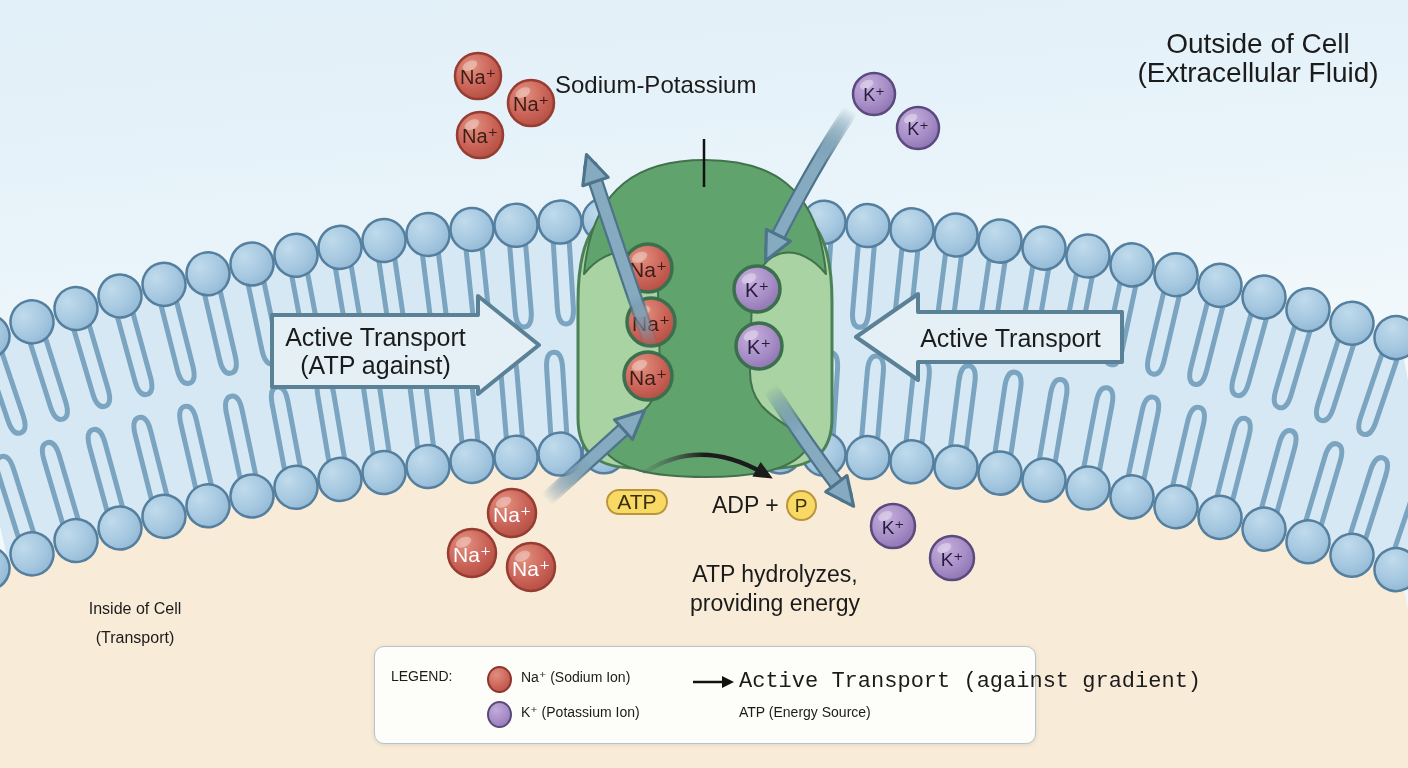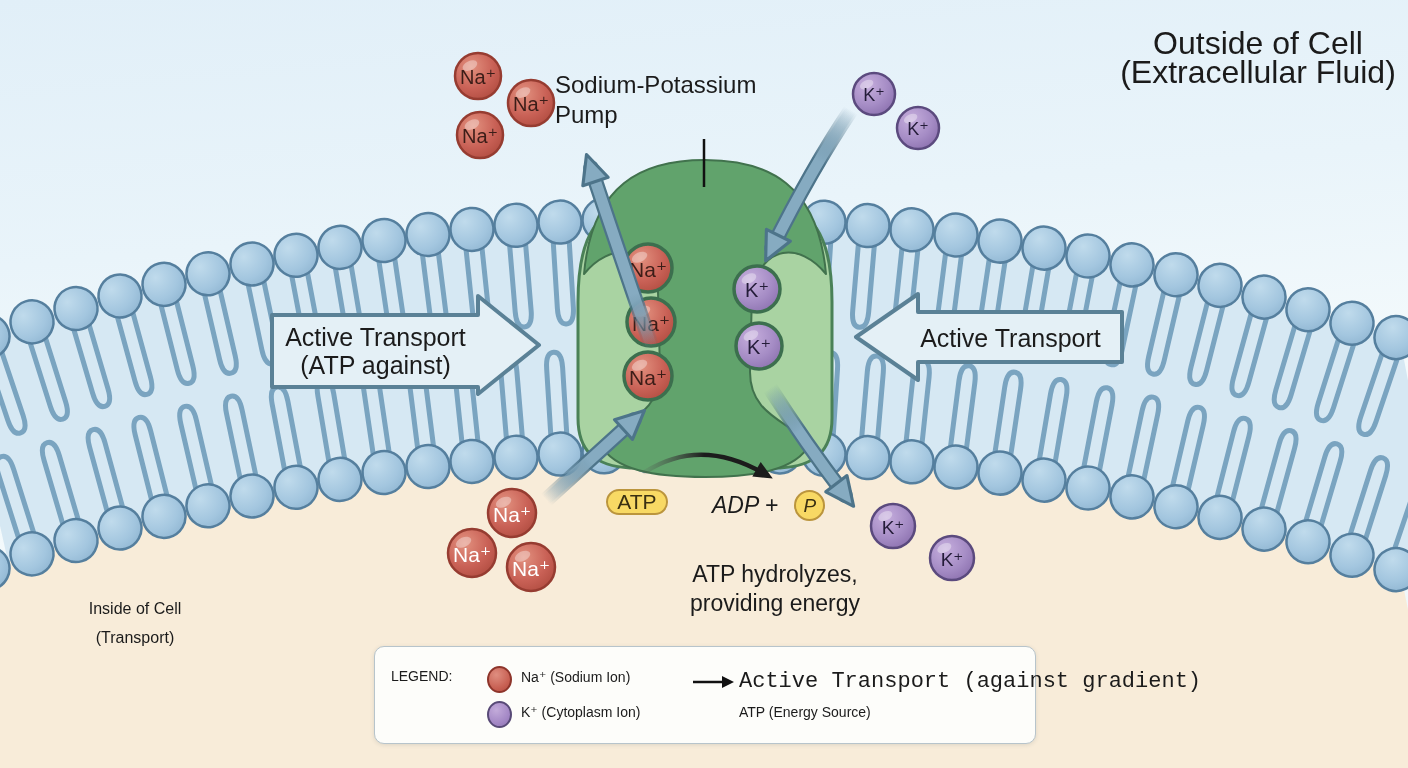--- a/index.html
+++ b/index.html
@@ -5,27 +5,27 @@
   html,body{margin:0;padding:0;background:#888;}
   #stage{position:relative;width:1408px;height:768px;overflow:hidden;
     font-family:"Liberation Sans","DejaVu Sans",sans-serif;color:#1b1b1b;
     background:linear-gradient(175deg,#e1eff8 0%,#e9f4fa 30%,#f4fafc 55%,#eef6fa 100%);}
   #scene{position:absolute;left:0;top:0;}
   #scene text{font-family:"Liberation Sans","DejaVu Sans",sans-serif;}
   .head{fill:url(#gHead);stroke:#557f9e;stroke-width:2.5;}
   .tail{fill:none;stroke:#7aa4c0;stroke-width:5;stroke-linecap:round;}
   .lbl{position:absolute;white-space:nowrap;}
   #title{left:555px;top:70px;width:300px;font-size:24px;line-height:30px;font-weight:500;text-align:left;}
-  #outside{left:1108px;top:29px;width:300px;font-size:32px;line-height:29px;text-align:center;}
+  #outside{left:1108px;top:29px;width:300px;font-size:28px;line-height:29px;text-align:center;}
   #inside{left:15px;top:594px;width:240px;font-size:16px;line-height:29px;text-align:center;}
   #leftArrowLabel{left:258px;top:323px;width:235px;font-size:25px;line-height:28px;font-weight:500;text-align:center;}
   #rightArrowLabel{left:888px;top:324px;width:245px;font-size:25px;font-weight:500;text-align:center;}
   #atpPill{left:606px;top:489px;width:62px;height:26px;background:#f8d964;border:2px solid #bb953d;
     border-radius:17px;display:flex;align-items:center;justify-content:center;font-size:21px;font-weight:500;color:#3a3012;box-sizing:border-box;}
-  #adpGroup{left:712px;top:489px;height:33px;display:flex;align-items:center;gap:16px;font-size:23px;font-weight:500;font-style:italic;}
+  #adpGroup{left:712px;top:489px;height:33px;display:flex;align-items:center;gap:7px;font-size:23px;font-weight:500;}
   .p-circle{width:31px;height:31px;background:#f8d964;border:2px solid #bb953d;border-radius:50%;
     display:flex;align-items:center;justify-content:center;font-size:19px;font-weight:500;color:#3a3012;box-sizing:border-box;}
   #energyNote{left:655px;top:532px;width:240px;font-size:23px;line-height:29px;text-align:center;margin-top:28px;}
   #legend{left:374px;top:646px;width:662px;height:98px;background:#fdfdfa;border:1.5px solid #b7c4cb;
     border-radius:10px;box-shadow:0 1px 4px rgba(60,80,90,.15);box-sizing:border-box;}
   #legend .item{position:absolute;font-size:14px;white-space:nowrap;}
   .lg-dot{position:absolute;width:25px;height:27px;border-radius:50%;box-sizing:border-box;}
   .dot-na{background:radial-gradient(circle at 35% 30%,#df8e80,#c75f52 65%,#b04c40);border:2.5px solid #8e352b;}
   .dot-k{background:radial-gradient(circle at 35% 30%,#c3abda,#a286c4 65%,#8b70ae);border:2.5px solid #584a77;}
 </style>
@@ -466,21 +466,20 @@
     </g>
     <g>
       <path d="M770 388 Q806 444 845 495" fill="none" stroke="url(#gDd)" stroke-width="15.5" stroke-linecap="round"></path>
       <path d="M770 388 Q806 444 845 495" fill="none" stroke="url(#gDl)" stroke-width="11" stroke-linecap="round" marker-end="url(#mBlue)"></path>
     </g>
     <path d="M645 472 Q700 437 763 473" fill="none" stroke="url(#gBlk)" stroke-width="4.5" stroke-linecap="round" marker-end="url(#mBlack)"></path>
   </svg>
 
   <div class="lbl" id="title">
     <div>Sodium-Potassium</div>
-    <div>Pump</div>
   </div>
 
   <div class="lbl" id="outside">
     <div>Outside of Cell</div>
     <div>(Extracellular Fluid)</div>
   </div>
 
   <div class="lbl" id="inside">
     <div>Inside of Cell</div>
     <div>(Transport)</div>
@@ -505,21 +504,21 @@
   <div class="lbl" id="energyNote">
     <div>ATP hydrolyzes,</div>
     <div>providing energy</div>
   </div>
 
   <div class="lbl" id="legend">
     <div class="item" style="left:16px;top:21px;">LEGEND:</div>
     <div class="lg-dot dot-na" style="left:112px;top:19px;"></div>
     <div class="item" style="left:146px;top:22px;">Na⁺ (Sodium Ion)</div>
     <div class="lg-dot dot-k" style="left:112px;top:54px;"></div>
-    <div class="item" style="left:146px;top:57px;">K⁺ (Cytoplasm Ion)</div>
+    <div class="item" style="left:146px;top:57px;">K⁺ (Potassium Ion)</div>
     <svg width="44" height="16" style="position:absolute;left:316px;top:27px;">
       <line x1="2" y1="8" x2="32" y2="8" stroke="#111" stroke-width="2.5"></line>
       <polygon points="31,2 43,8 31,14" fill="#111"></polygon>
     </svg>
     <div class="item" style="left:364px;top:22px;font-size:22px;font-family:Liberation Mono, monospace;">Active Transport (against gradient)</div>
     <div class="item" style="left:364px;top:57px;">ATP (Energy Source)</div>
   </div>
 
 </div>
 

